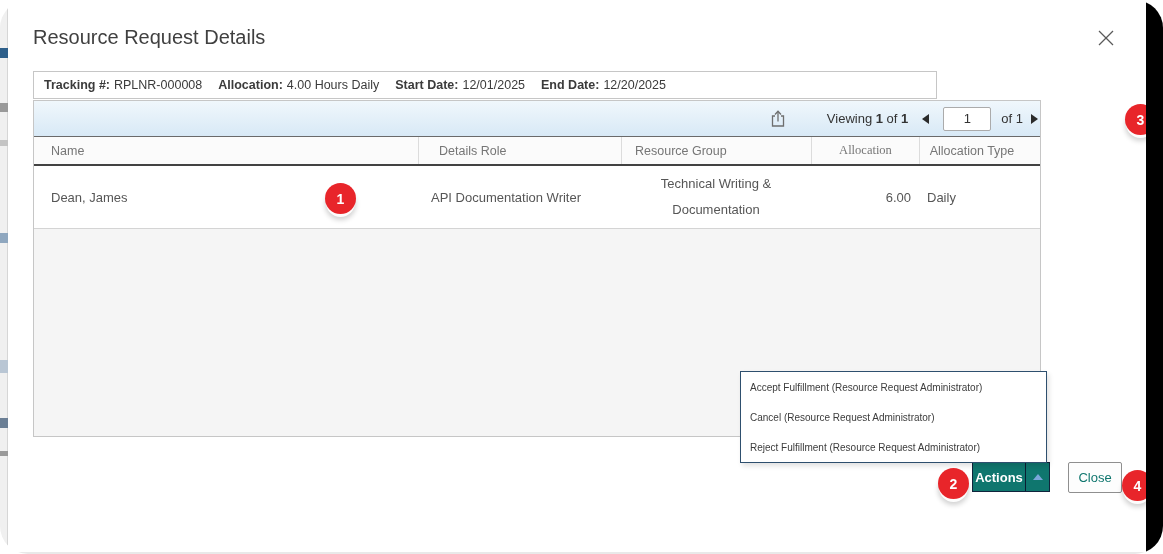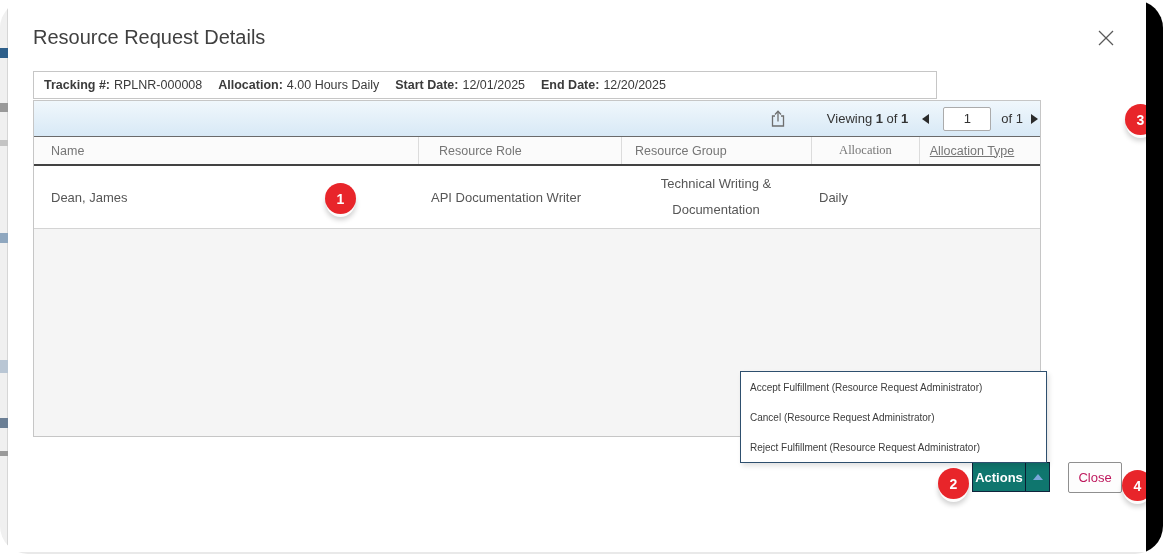--- a/index.html
+++ b/index.html
@@ -38,21 +38,21 @@
   .tri-right { border-top:5px solid transparent; border-bottom:5px solid transparent; border-left:7px solid #2b2b2b; margin-left:8px; margin-right:2px; }
   .page-input { width:48px; height:24px; border:1px solid #ababab; border-radius:2px; text-align:center;
     font-size:13px; color:#333; font-family:"Liberation Sans", sans-serif; background:#fff; }
   .pager-of { margin-left:10px; white-space:nowrap; }
 
   .hdr-row { height:29px; background:#fbfbfb; border-bottom:2px solid #424242; display:flex; font-size:12.5px; color:#767676; }
   .hdr-cell { display:flex; align-items:center; border-left:1px solid #dcdcdc; overflow:hidden; white-space:nowrap; cursor:pointer; }
   .hdr-cell:first-child { border-left:none; }
 
   .c0 { width:384px; } .c1 { width:203px; } .c2 { width:190px; }
-  .c3 { width:108px; } .c4 { width:105px;text-decoration:underline; } .c5 { flex:1; }
+  .c3 { width:108px; } .c4 { width:105px; } .c5 { flex:1; }
 
   .data-row { height:63px; background:#fff; border-bottom:1px solid #d4d4d4; display:flex; font-size:13px; color:#565656; cursor:pointer; }
   .cell { display:flex; align-items:center; }
   .pad17 { padding-left:17px; } .pad13 { padding-left:13px; } .pad19 { padding-left:19px; } .pad8 { padding-left:8px; }
   .cell-center { justify-content:center; text-align:center; line-height:26px; padding:0 14px; }
   .cell-right { justify-content:flex-end; padding-right:8px; }
   .grid-empty { flex:1; background:#f5f5f5; }
 
   .dropdown { position:absolute; left:732px; top:371px; width:307px; background:#fff;
     border:1px solid #2e4f6e; box-shadow:2px 3px 5px rgba(0,0,0,.12); z-index:20; }
@@ -60,21 +60,21 @@
     white-space:nowrap; cursor:pointer; }
 
   .actions-split { position:absolute; left:964px; top:462px; height:30px; display:flex;
     background:#0f766e; border:1px solid #10243c; z-index:10; }
   .actions-main { width:52px; display:flex; align-items:center; justify-content:center;
     color:#fff; font-size:13px; font-weight:700; cursor:pointer; }
   .actions-arrow { width:24px; border-left:1px solid #0a1e33; display:flex; align-items:center; justify-content:center; cursor:pointer; }
   .arrow-up { width:0; height:0; border-left:5px solid transparent; border-right:5px solid transparent; border-bottom:6px solid #7aa6d9; }
 
   .close-btn { position:absolute; left:1060px; top:462px; width:54px; height:31px; background:#fdfdfd;
-    border:1px solid #8f8f8f; border-radius:2px; font-size:13px; color:#be185d; display:flex;
+    border:1px solid #8f8f8f; border-radius:2px; font-size:13px; color:#0f766e; display:flex;
     align-items:center; justify-content:center; cursor:pointer; }
 
   .badge { position:absolute; width:31px; height:31px; border-radius:50%; background:#e8252a; color:#fff;
     font-size:14px; font-weight:700; display:flex; align-items:center; justify-content:center; z-index:40;
     box-shadow:0 4px 0 -1px rgba(255,255,255,.95), 0 6px 5px rgba(0,0,0,.18); }
 
   .modal-bottom-edge { position:absolute; left:8px; bottom:0; width:1138px; height:2px; background:#e9e9e9; }
 </style>
 </head>
 <body>
@@ -123,30 +123,31 @@
         <div class="pager">
           <div class="tri tri-left"></div>
           <input class="page-input" value="1" style="">
           <span class="pager-of">of 1</span>
           <div class="tri tri-right"></div>
         </div>
       </div>
 
       <div class="hdr-row">
         <div class="hdr-cell c0 pad17">Name</div>
-        <div class="hdr-cell c1" style="padding-left:20px;">Resource Role</div>
+        <div class="hdr-cell c1" style="padding-left:20px;">Details Role</div>
         <div class="hdr-cell c2 pad13">Resource Group</div>
         <div class="hdr-cell c3" style="justify-content:center;font-family:Liberation Serif, serif;">Allocation</div>
         <div class="hdr-cell c4" style="justify-content:center;">Allocation Type</div>
       </div>
 
       <div class="data-row">
         <div class="cell c0 pad17">Dean, James</div>
         <div class="cell c1 pad13">API Documentation Writer</div>
         <div class="cell c2 cell-center">Technical Writing &amp; Documentation</div>
+        <div class="cell c3 cell-right">6.00</div>
         <div class="cell c5 pad8">Daily</div>
       </div>
 
       <div class="grid-empty"></div>
     </div>
 
     <div class="dropdown">
       <div class="dd-item">Accept Fulfillment (Resource Request Administrator)</div>
       <div class="dd-item">Cancel (Resource Request Administrator)</div>
       <div class="dd-item">Reject Fulfillment (Resource Request Administrator)</div>

